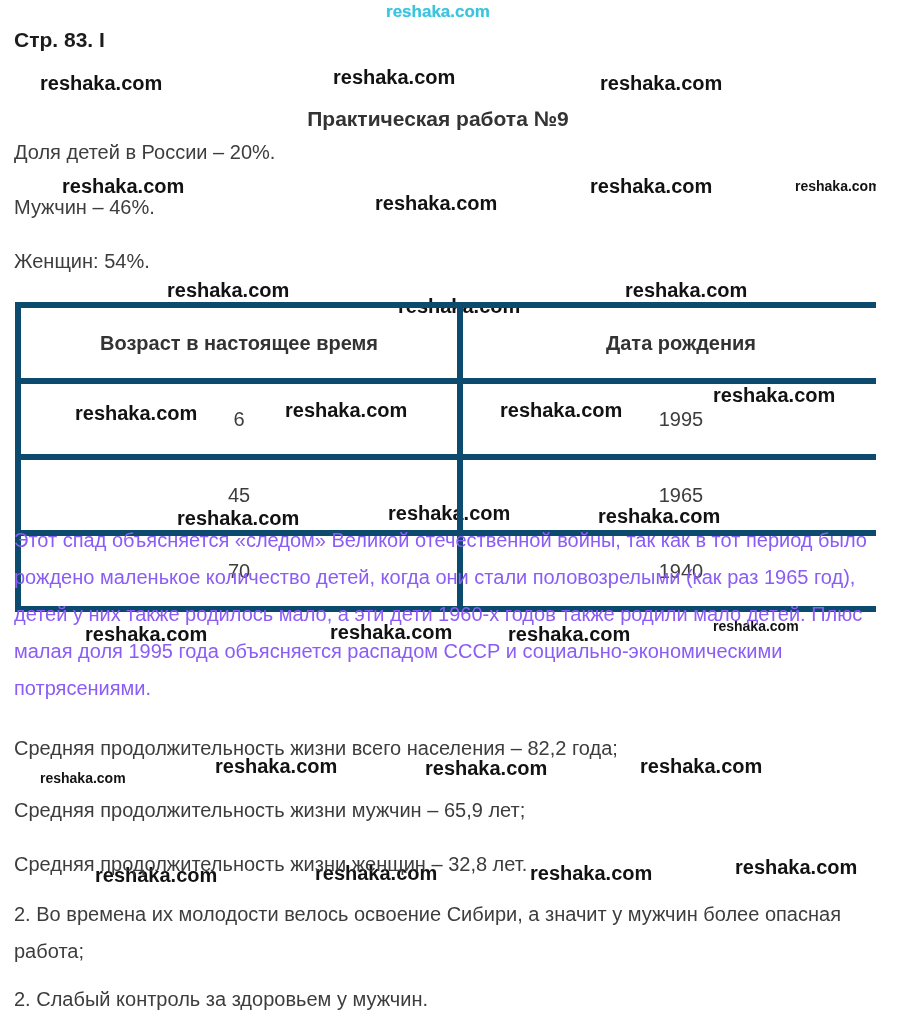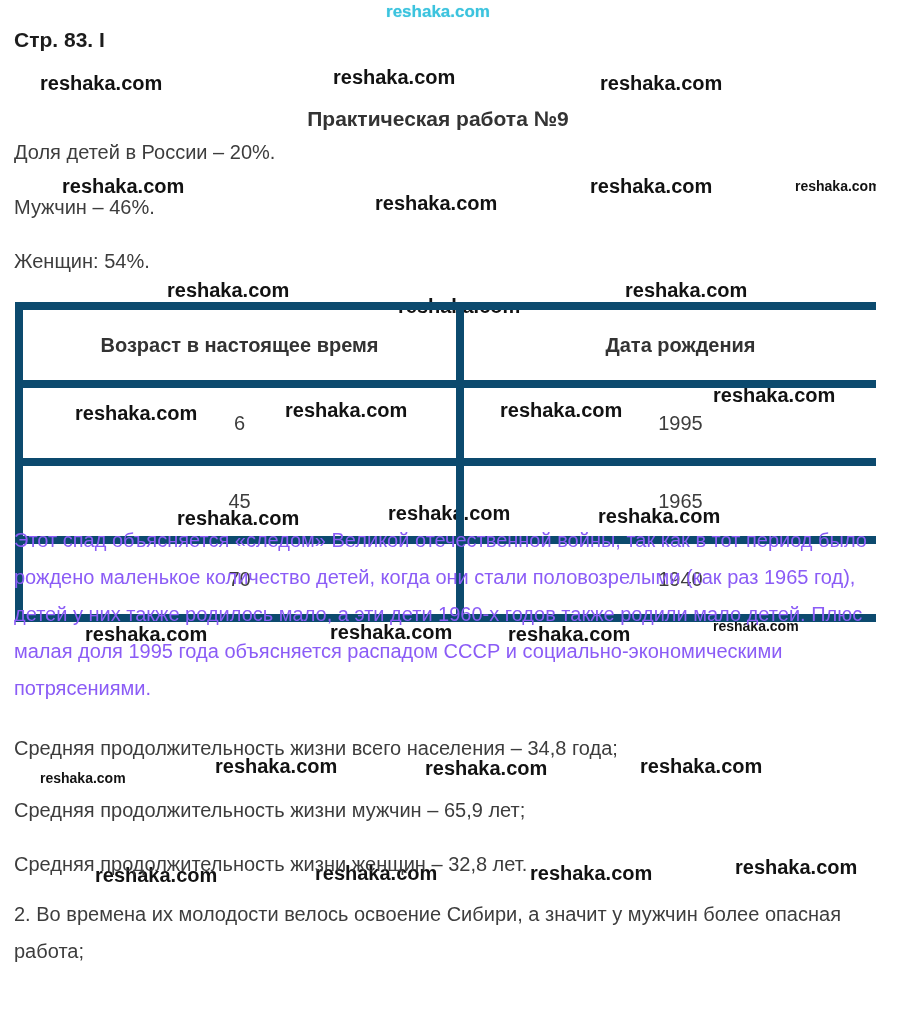--- a/index.html
+++ b/index.html
@@ -36,21 +36,21 @@
   .stat-3 { top: 250px; }
 
   table.data-table {
     position: absolute;
     left: 15px; top: 302px;
     width: 890px;
     border-collapse: collapse;
     table-layout: fixed;
   }
   table.data-table th, table.data-table td {
-    border: 8px solid #0c4a6e;
+    border: 6px solid #0c4a6e;
     text-align: center;
     vertical-align: middle;
     height: 38px;
     padding: 16px;
   }
   table.data-table th {
     font-size: 20px; font-weight: bold; color: #333333;
   }
   table.data-table td {
     font-size: 20px; color: #3d3d3d;
@@ -155,19 +155,20 @@
       </tr>
       <tr>
         <td>70</td>
         <td>1940</td>
       </tr>
     </tbody>
   </table>
 
   <div class="abs paragraph">Этот спад объясняется «следом» Великой отечественной войны, так как в тот период было рождено маленькое количество детей, когда они стали половозрелыми (как раз 1965 год), детей у них также родилось мало, а эти дети 1960-х годов также родили мало детей. Плюс малая доля 1995 года объясняется распадом СССР и социально-экономическими потрясениями.</div>
 
-  <div class="abs body-line life-1">Средняя продолжительность жизни всего населения – 34,8 года;</div>
+  <div class="abs body-line life-1">Средняя продолжительность жизни всего населения – 82,2 года;</div>
   <div class="abs body-line life-2">Средняя продолжительность жизни мужчин – 65,9 лет;</div>
   <div class="abs body-line life-3">Средняя продолжительность жизни женщин – 32,8 лет.</div>
 
   <div class="abs reason-1">2. Во времена их молодости велось освоение Сибири, а значит у мужчин более опасная работа;</div>
+  <div class="abs body-line reason-2">2. Слабый контроль за здоровьем у мужчин.</div>
 
 </div>
 
 </body></html>

